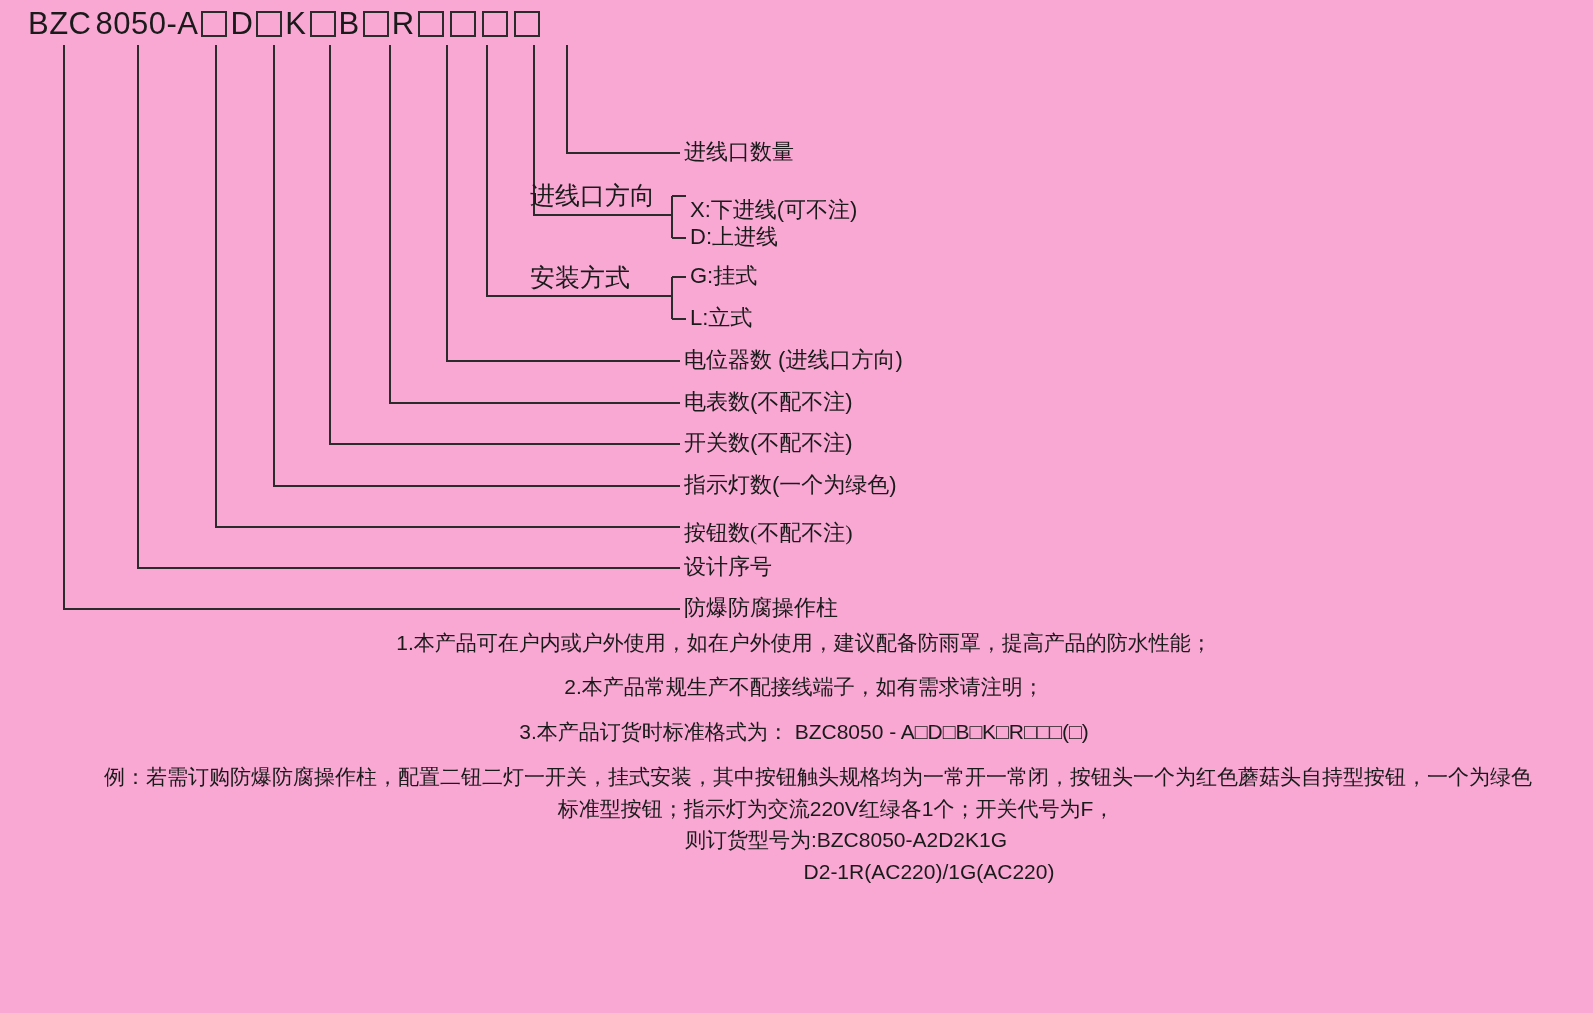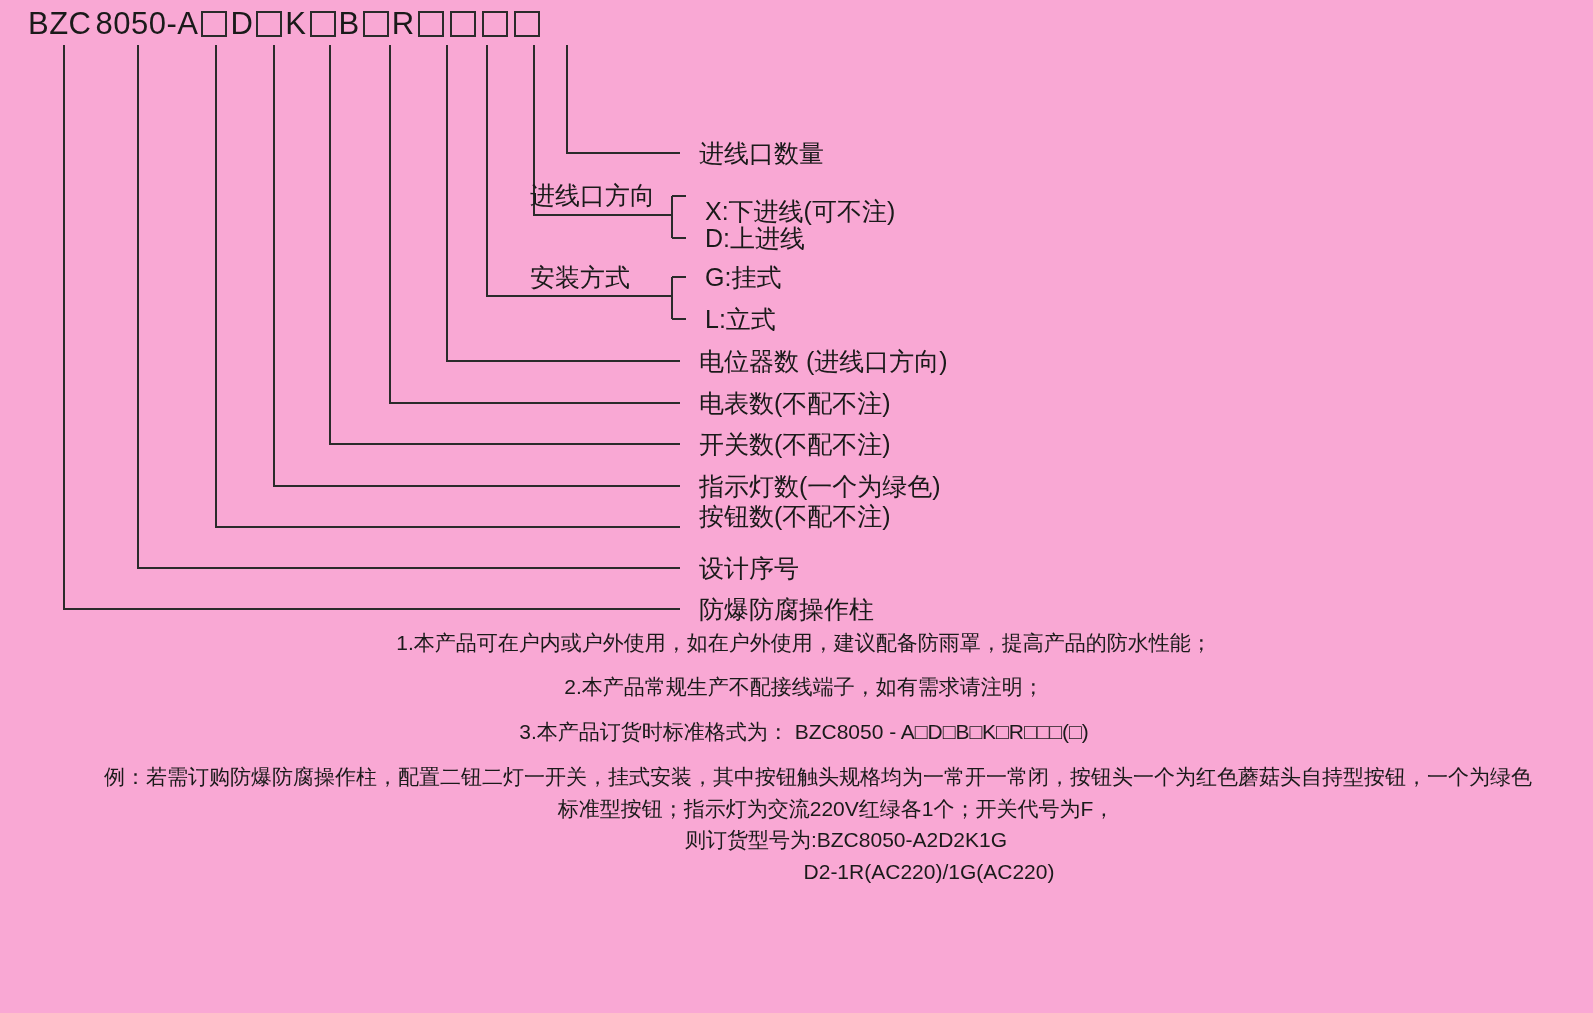--- a/index.html
+++ b/index.html
@@ -49,24 +49,23 @@
     left: 0;
     top: 0;
     width: 1593px;
     height: 1013px;
     pointer-events: none;
   }
 
   
   .lbl {
     position: absolute;
-    font-size: 25px;
+    font-size: 22px;
     line-height: 1;
     white-space: nowrap;
-    margin-left: 15px;
   }
   .lbl-group-title {
     position: absolute;
     font-size: 25px;
     line-height: 1;
     white-space: nowrap;
   }
 
   
   .notes {
@@ -149,21 +148,21 @@
 
   <div class="lbl" style="left:684px; top:141px;">进线口数量</div>
   <div class="lbl" style="left:690px; top:199px;">X:下进线(可不注)</div>
   <div class="lbl" style="left:690px; top:226px;">D:上进线</div>
   <div class="lbl" style="left:690px; top:265px;">G:挂式</div>
   <div class="lbl" style="left:690px; top:307px;">L:立式</div>
   <div class="lbl" style="left:684px; top:349px;">电位器数 (进线口方向)</div>
   <div class="lbl" style="left:684px; top:391px;">电表数(不配不注)</div>
   <div class="lbl" style="left:684px; top:432px;">开关数(不配不注)</div>
   <div class="lbl" style="left:684px; top:474px;">指示灯数(一个为绿色)</div>
-  <div class="lbl" style="left:684px; top:504px;">按钮数(不配不注)</div>
+  <div class="lbl" style="left:684px; top:522px;font-family:Liberation Serif, serif;">按钮数(不配不注)</div>
   <div class="lbl" style="left:684px; top:556px;">设计序号</div>
   <div class="lbl" style="left:684px; top:597px;">防爆防腐操作柱</div>
 
   <div class="notes">
     <div class="note">1.本产品可在户内或户外使用，如在户外使用，建议配备防雨罩，提高产品的防水性能；</div>
     <div class="note">2.本产品常规生产不配接线端子，如有需求请注明；</div>
     <div class="note">3.本产品订货时标准格式为： BZC8050 - A□D□B□K□R□□□(□)</div>
 
     <div class="example">
       <div>例：若需订购防爆防腐操作柱，配置二钮二灯一开关，挂式安装，其中按钮触头规格均为一常开一常闭，按钮头一个为红色蘑菇头自持型按钮，一个为绿色</div>

